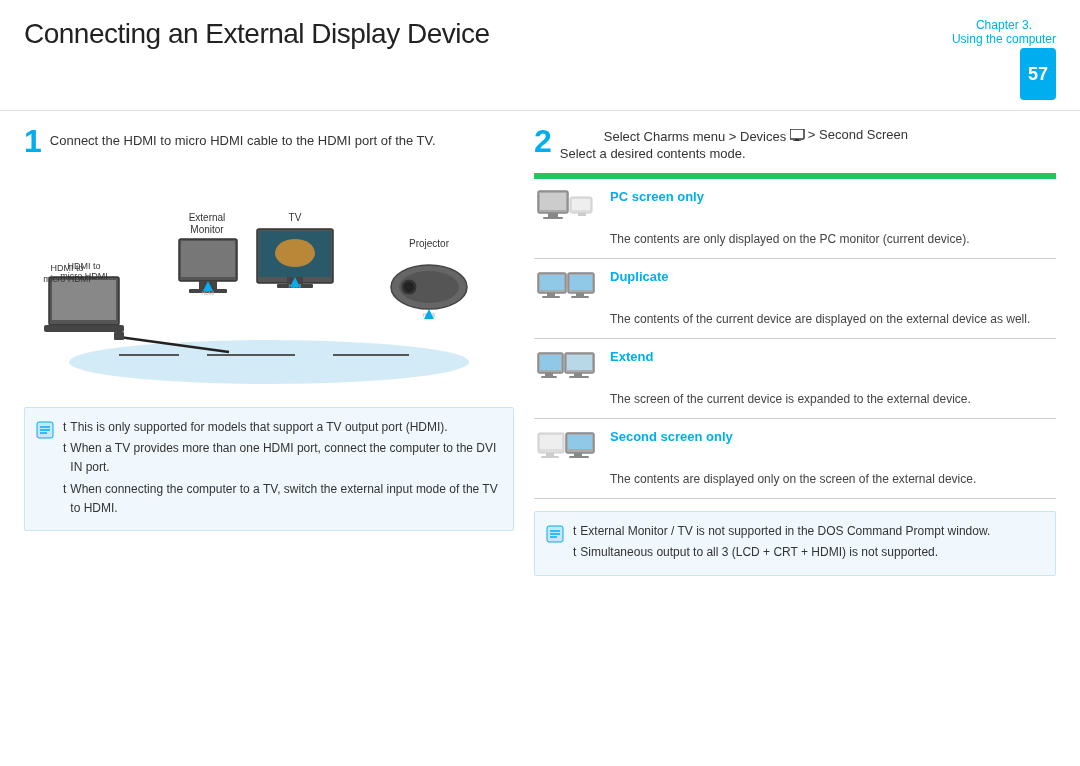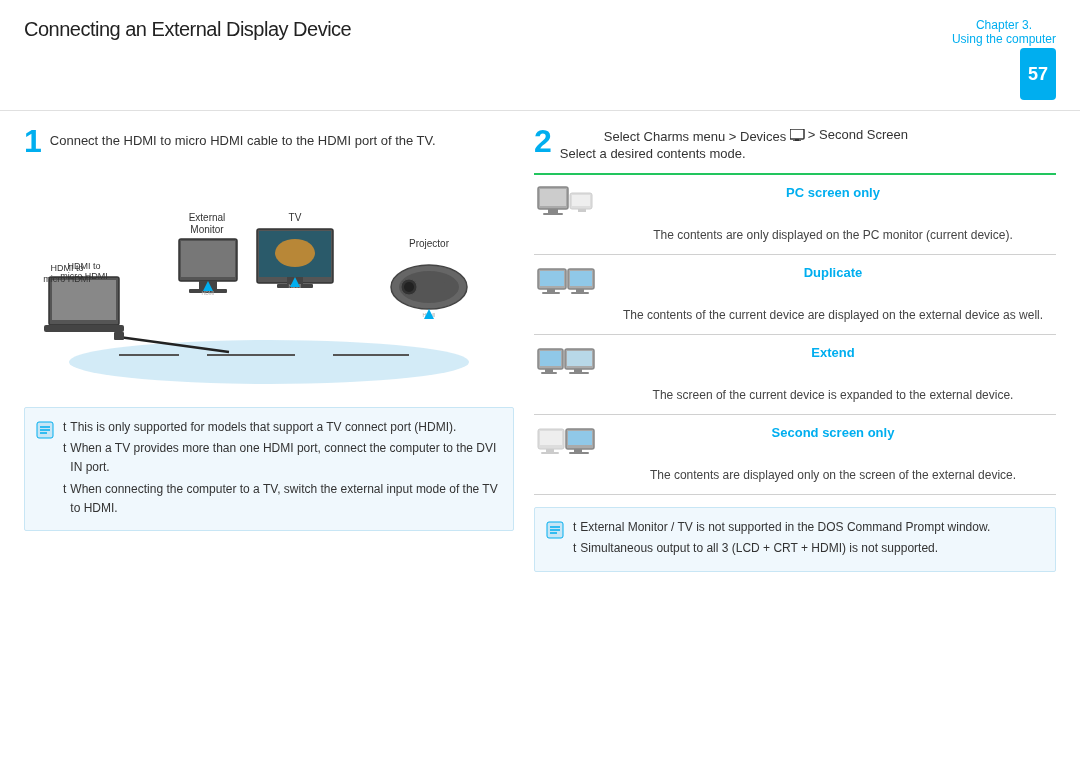--- a/index.html
+++ b/index.html
@@ -14,21 +14,21 @@
 
     
     .header {
       display: flex;
       justify-content: space-between;
       align-items: flex-start;
       padding: 18px 24px 10px 24px;
       border-bottom: 1px solid #e0e0e0;
     }
     .header-title {
-      font-size: 20px;
+      font-size: 28px;
       font-weight: 300;
       color: #222;
       letter-spacing: -0.5px;
     }
     .chapter-badge {
       display: flex;
       flex-direction: column;
       align-items: flex-end;
     }
     .chapter-text {
@@ -146,23 +146,22 @@
       line-height: 1.5;
       margin-left: 44px;
     }
     .step2-subtext {
       font-size: 13px;
       color: #333;
     }
 
     
     .modes-table {
-      border-top: 2px solid #22c55e;
+      border-top: 6px solid #22c55e;
       width: 100%;
-      text-align: center;
     }
     .mode-row {
       display: flex;
       align-items: flex-start;
       padding: 10px 0;
       border-bottom: 1px solid #d0d0d0;
       gap: 12px;
     }
     .mode-icon {
       width: 64px;
@@ -297,21 +296,21 @@
           <svg width="20" height="20" viewBox="0 0 20 20">
             <rect x="2" y="2" width="16" height="16" rx="2" fill="#c8e6f5" stroke="#00aeef" stroke-width="1"></rect>
             <line x1="5" y1="7" x2="15" y2="7" stroke="#00aeef" stroke-width="1.5"></line>
             <line x1="5" y1="10" x2="15" y2="10" stroke="#00aeef" stroke-width="1.5"></line>
             <line x1="5" y1="13" x2="12" y2="13" stroke="#00aeef" stroke-width="1.5"></line>
           </svg>
         </div>
         <div class="notes-content">
           <div class="notes-item">
             <span class="notes-bullet">t</span>
-            <span>This is only supported for models that support a TV connect port (HDMI).</span>
+            <span>This is only supported for models that support a TV output port (HDMI).</span>
           </div>
           <div class="notes-item">
             <span class="notes-bullet">t</span>
             <span>When a TV provides more than one HDMI port, connect the computer to the DVI IN port.</span>
           </div>
           <div class="notes-item">
             <span class="notes-bullet">t</span>
             <span>When connecting the computer to a TV, switch the external input mode of the TV to HDMI.</span>
           </div>
         </div>

